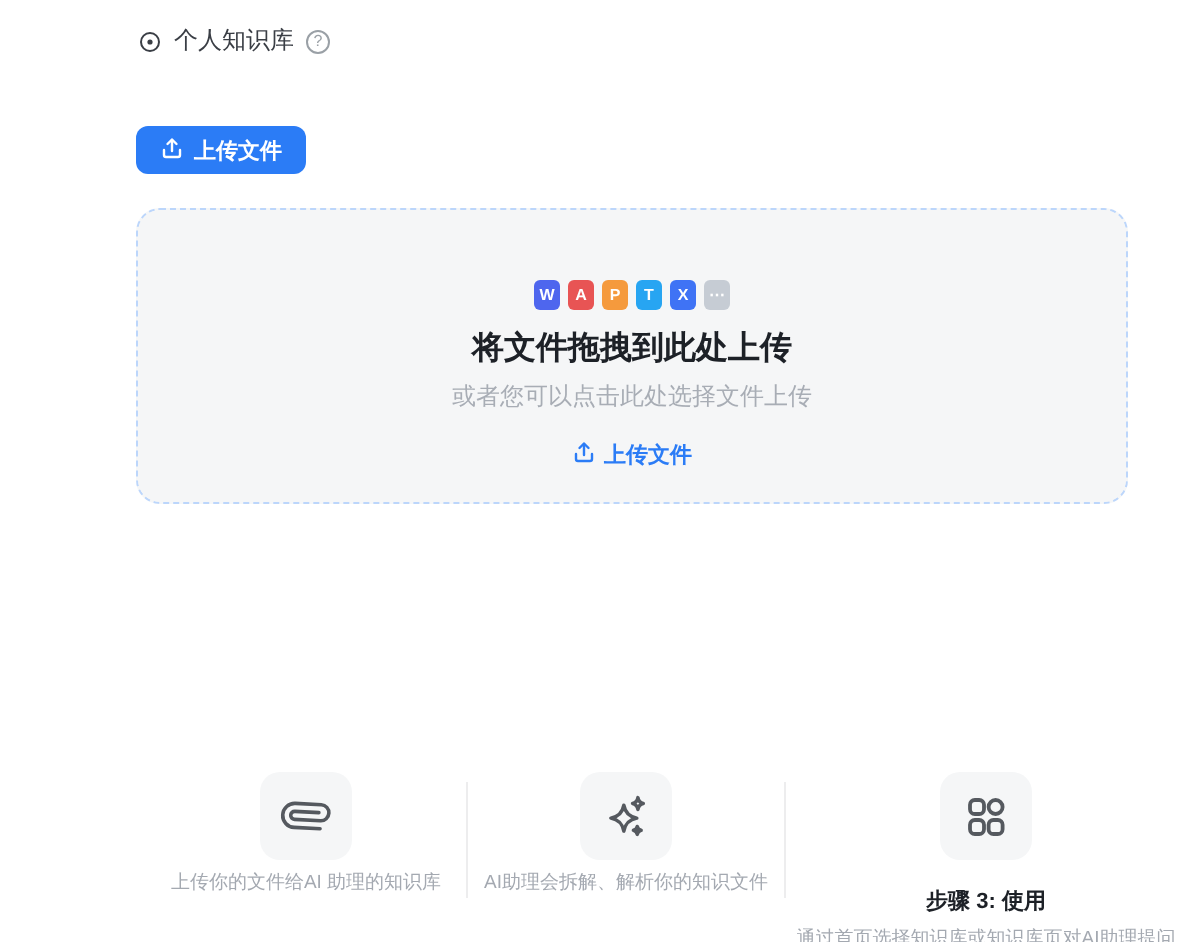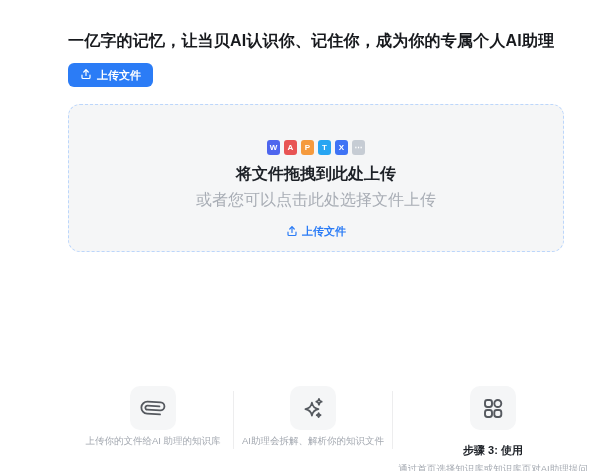--- a/index.html
+++ b/index.html
@@ -25,42 +25,51 @@
     font-family:"Liberation Sans", sans-serif; cursor:pointer; }
 
   
   .dropzone { position:absolute; left:68px; top:104px; width:496px; height:148px;
     background:#f5f6f7; border:1px dashed #bcd6fb; border-radius:12px;
     text-align:center; padding-top:35px; cursor:pointer; }
   .ft-row { display:flex; justify-content:center; align-items:center; gap:4px; }
   .ft { display:inline-block; width:13px; height:15px; border-radius:3px;
     color:#fff; font-size:8px; font-weight:700; line-height:15px; text-align:center; }
   .dz-title { margin-top:9px; font-size:16px; font-weight:700; color:#1d2127; }
-  .dz-sub { margin-top:5px; font-size:16px; color:#a8adb5; }
+  .dz-sub { margin-top:5px; font-size:12px; color:#a8adb5; }
   .dz-link { margin-top:13px; display:inline-flex; align-items:center; gap:4px;
     font-size:11px; font-weight:600; cursor:pointer; }
 
   
   .steps { position:absolute; left:73px; top:386px; width:520px;
     display:flex; align-items:flex-start; }
   .step-col { text-align:center; }
   .step-col.c1 { width:160px; } .step-col.c2 { width:158px; } .step-col.c3 { width:200px; }
   .icon-box { width:46px; height:44px; border-radius:10px; background:#f5f6f7;
     margin:0 auto; display:flex; align-items:center; justify-content:center; color:#4b4f58; }
   .step-title { margin-top:13px; font-size:11px; font-weight:700; color:#1d2127; }
   .step-desc { margin-top:5px; font-size:9.5px; color:#a4a9b1; }
   .v-divider { width:1px; height:58px; background:#ededee; margin-top:5px; }
 </style>
 </head>
 <body>
 
 <div class="page">
 
+  <div class="kb-header">
+    <span>
+      <svg width="12" height="12" viewBox="0 0 24 24" fill="none" stroke="#3a3e45" stroke-width="2">
+        <circle cx="12" cy="12" r="9"></circle>
+          <circle cx="12" cy="12" r="2.6" fill="#3a3e45" stroke="none"></circle>
+      </svg>
+    </span>
+    <span>个人知识库</span>
+    <span class="help-badge">?</span>
+  </div>
 
-  <h1 class="headline">一亿字的记忆，让当贝AI认识你、记住你，成为你的专属个人AI助理</h1>
 
   <button class="upload-btn" style="background: rgb(43, 124, 246);">
     <span>
       <svg width="12" height="12" viewBox="0 0 24 24" fill="none" stroke="currentColor" stroke-width="2.4" stroke-linecap="round" stroke-linejoin="round">
         <path d="M12 15V4"></path>
           <path d="M7.5 8L12 3.5 16.5 8"></path>
           <path d="M4 14v5a2 2 0 0 0 2 2h12a2 2 0 0 0 2-2v-5"></path>
       </svg>
     </span>
     <span>上传文件</span>

